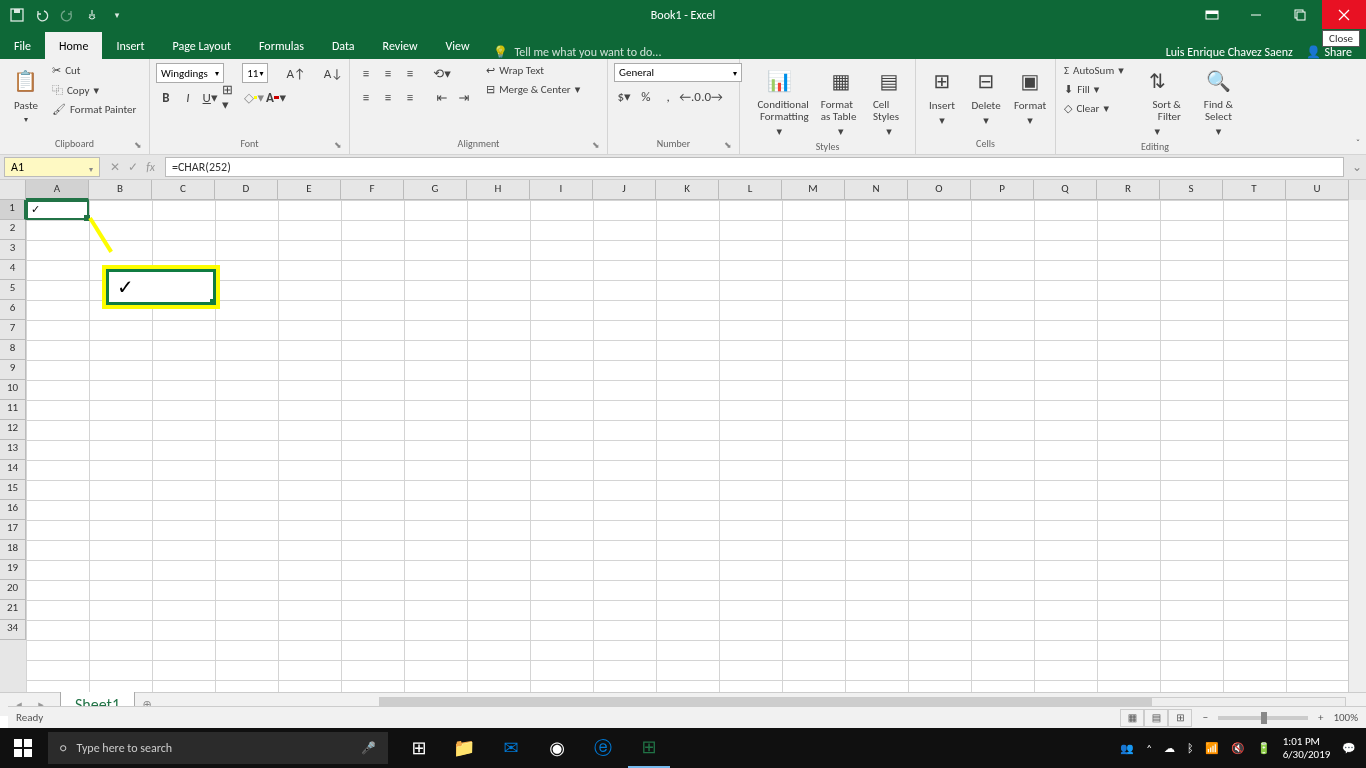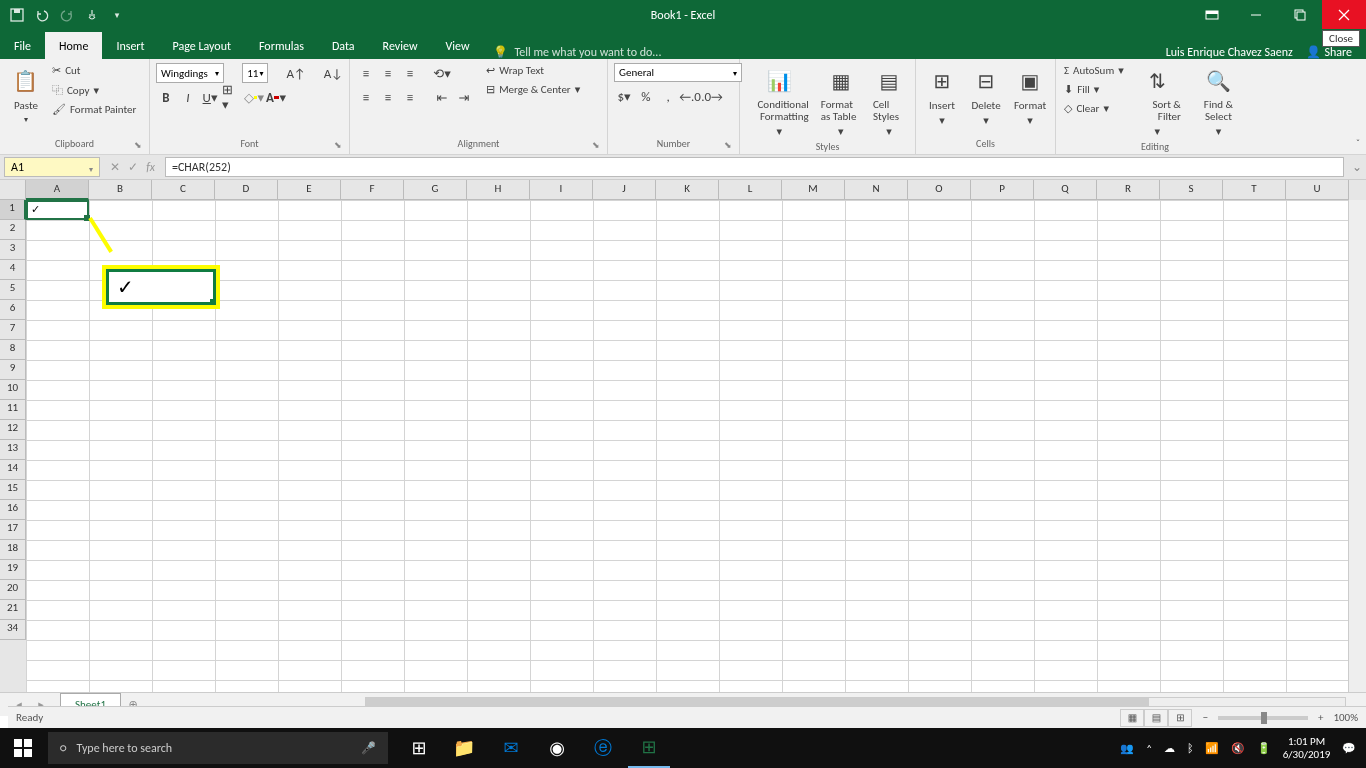--- a/index.html
+++ b/index.html
@@ -48,38 +48,38 @@
 .row-h.sel{background:#d2d2d2;border-right:2px solid #217346}
 .cells{position:relative;flex:1;background:#fff}
 .gridlines{position:absolute;inset:0;background-image:linear-gradient(to right,#d4d4d4 1px,transparent 1px),linear-gradient(to bottom,#d4d4d4 1px,transparent 1px);background-size:63px 20px}
 .cell-sel{position:absolute;left:0;top:0;width:63px;height:20px;border:2px solid #217346;background:#fff;font-size:11px;padding:1px 3px}
 .cell-handle{position:absolute;right:-3px;bottom:-3px;width:6px;height:6px;background:#217346}
 .callout{position:absolute;left:80px;top:69px;width:110px;height:36px;background:#fff;border:3px solid #107c41;font-size:20px;padding:3px 8px;box-shadow:0 0 0 4px #fdfd00}
 .callout-handle{position:absolute;right:-3px;bottom:-3px;width:6px;height:6px;background:#107c41}
 .callout-line{position:absolute;left:64px;top:16px;width:40px;height:4px;background:#fdfd00;transform:rotate(58deg);transform-origin:left}
 .tabs-bar{height:24px;background:#f1f1f1;display:flex;align-items:center;font-size:11px;border-top:1px solid #ccc}
 .nav-arrows{width:60px;display:flex;justify-content:space-around;color:#999;padding:0 8px}
-.sheet-tab{padding:4px 14px;background:#fff;border:1px solid #aaa;border-bottom:2px solid #217346;color:#217346;font-size:11px}
+.sheet-tab{padding:4px 14px;background:#fff;border:1px solid #aaa;border-bottom:2px solid #217346;color:#217346;font-size:16px}
 .add-sheet{width:24px;text-align:center;color:#888}
 .hscroll{flex:1;margin:0 20px 0 220px;height:16px;background:#eee;border:1px solid #ccc;position:relative}
 .hscroll-thumb{position:absolute;left:0;width:80%;height:100%;background:#cdcdcd}
 .status-bar{height:22px;background:#f1f1f1;border-top:1px solid #ccc;display:flex;align-items:center;font-size:11px;color:#555;padding:0 8px}
 .status-right{margin-left:auto;display:flex;align-items:center;gap:10px}
 .view-btns{display:flex;gap:0}
 .view-btn{width:24px;height:18px;border:1px solid #ccc;display:flex;align-items:center;justify-content:center;font-size:10px}
 .zoom-slider{width:90px;height:4px;background:#ccc;position:relative}
 .zoom-thumb{position:absolute;left:48%;top:-4px;width:6px;height:12px;background:#888}
 .taskbar{position:absolute;bottom:0;left:0;right:0;height:40px;background:#101010;display:flex;align-items:center;color:#fff;font-size:12px}
 .tb-start{width:46px;display:flex;align-items:center;justify-content:center}
 .tb-search{flex:0 0 340px;height:32px;background:#2b2b2b;display:flex;align-items:center;gap:10px;padding:0 12px;color:#ccc;margin-left:2px}
 .tb-tray{margin-left:auto;display:flex;align-items:center;gap:12px;padding-right:10px;font-size:11px;color:#fff}
 .tb-apps{display:flex;gap:4px;margin-left:10px}
 .tb-app{width:42px;height:40px;display:flex;align-items:center;justify-content:center;font-size:18px}
 .tb-app.active{border-bottom:2px solid #76b9ed}
-.clock{text-align:center;line-height:1.2}
+.clock{text-align:left;line-height:1.2}
 svg{display:block}
 </style>
 </head>
 <body>
 
 <div class="titlebar">
   <div class="qat">
     <div class="qat-btn">
         <svg width="14" height="14" viewBox="0 0 14 14">
           <rect x="1" y="1" width="12" height="12" fill="none" stroke="#fff" stroke-width="1.3"></rect>

